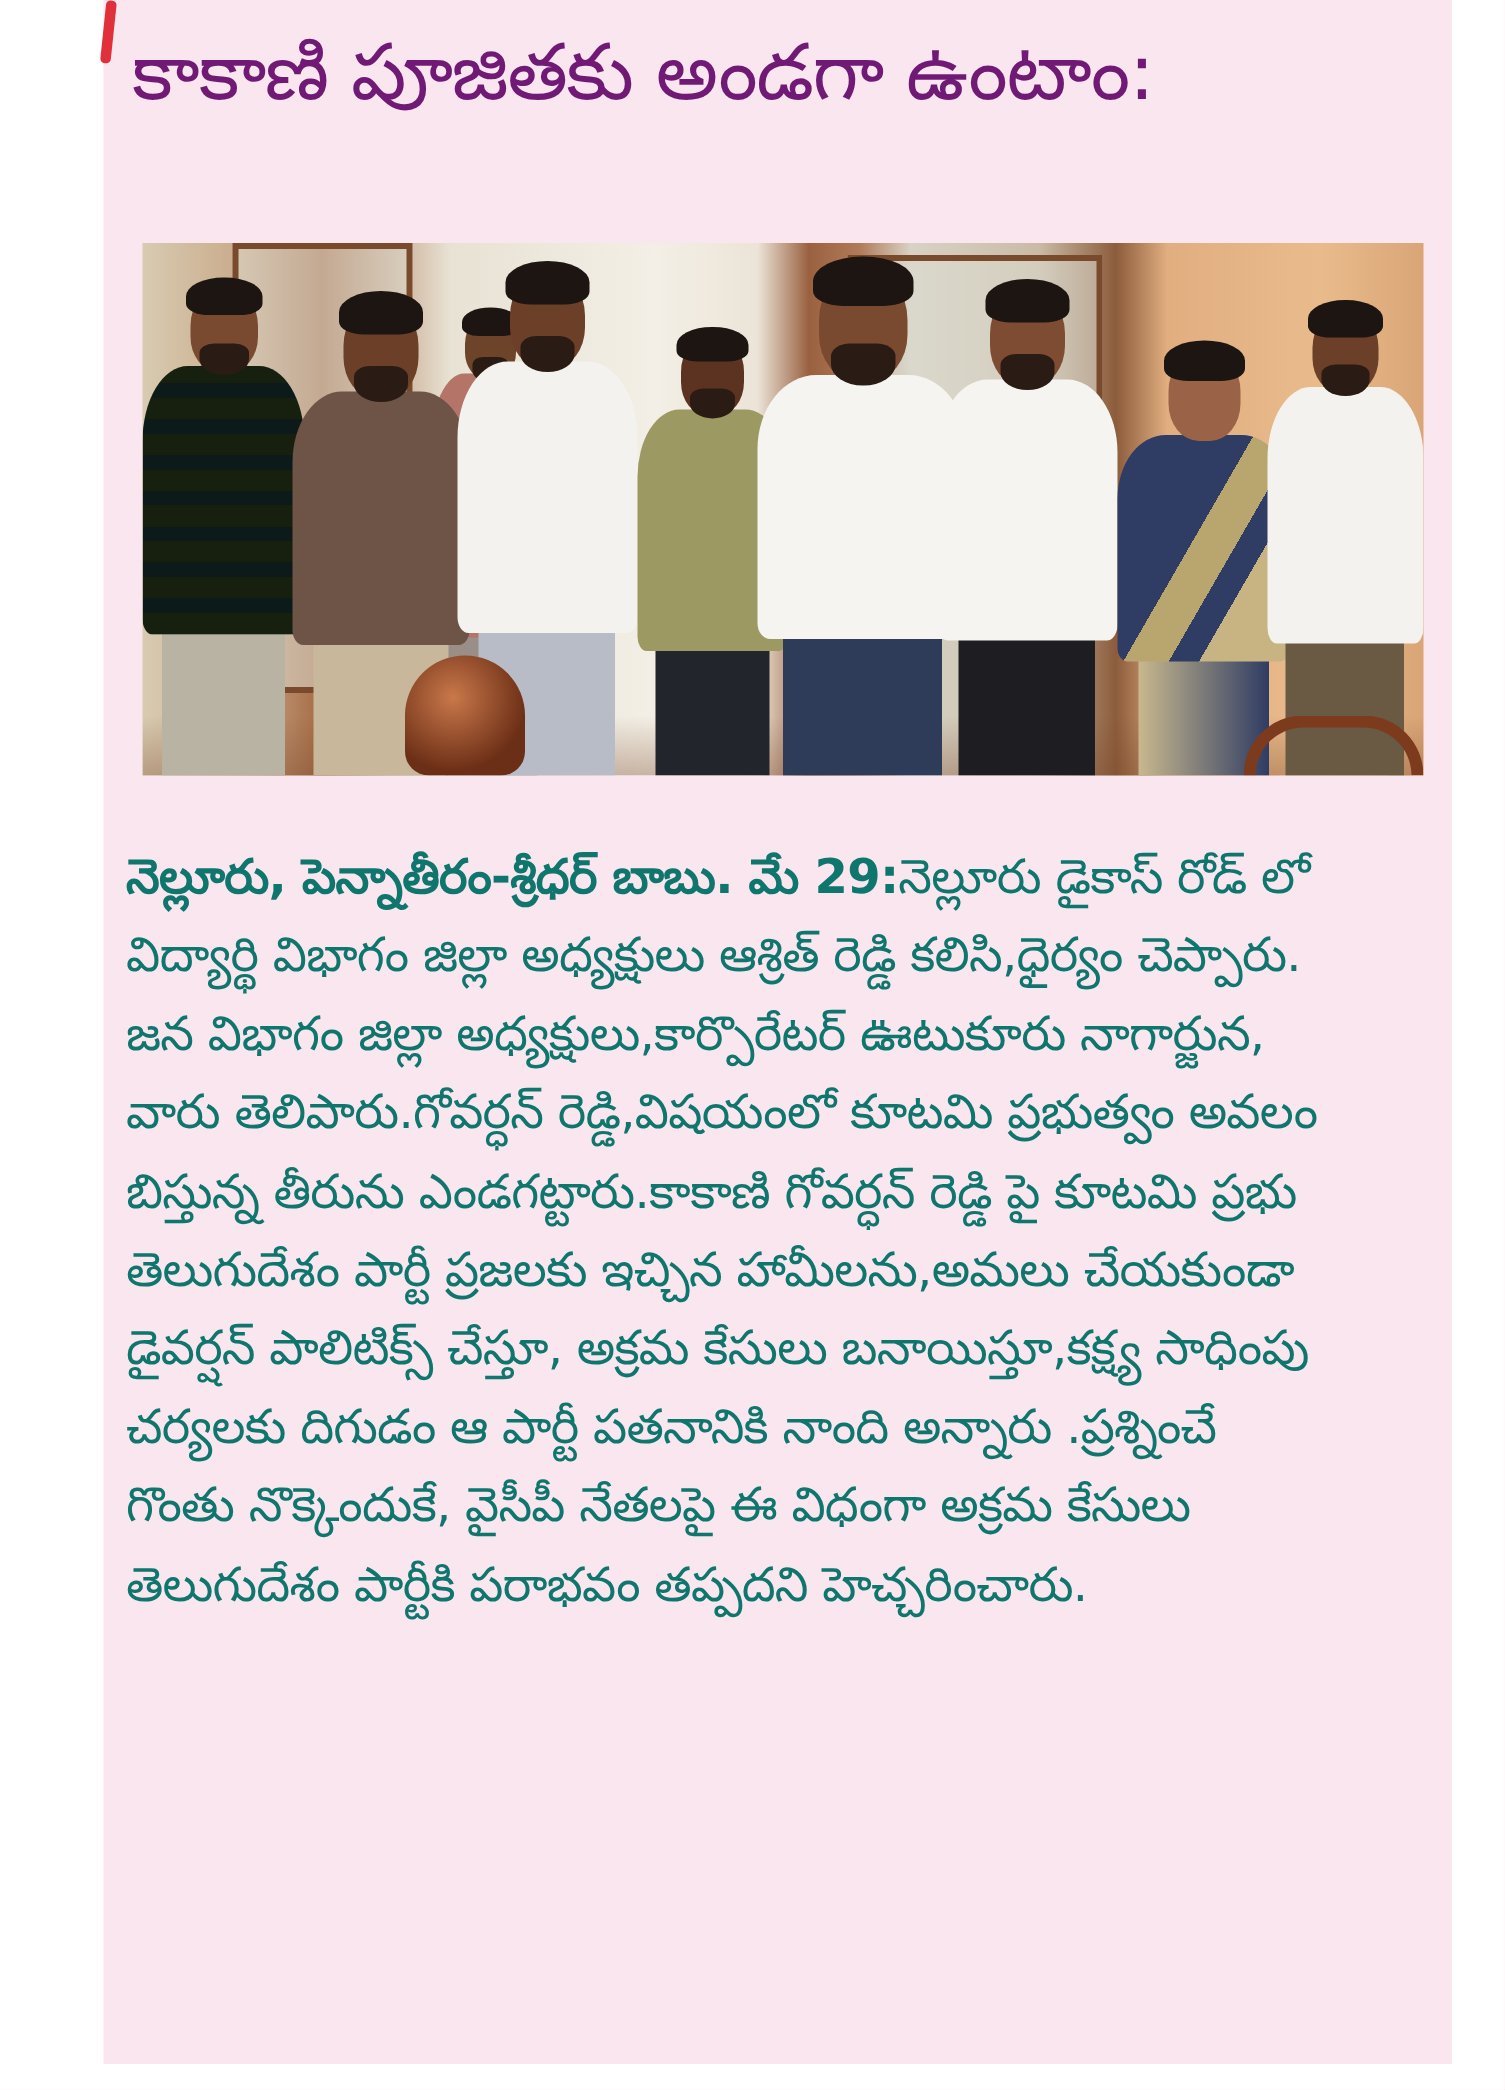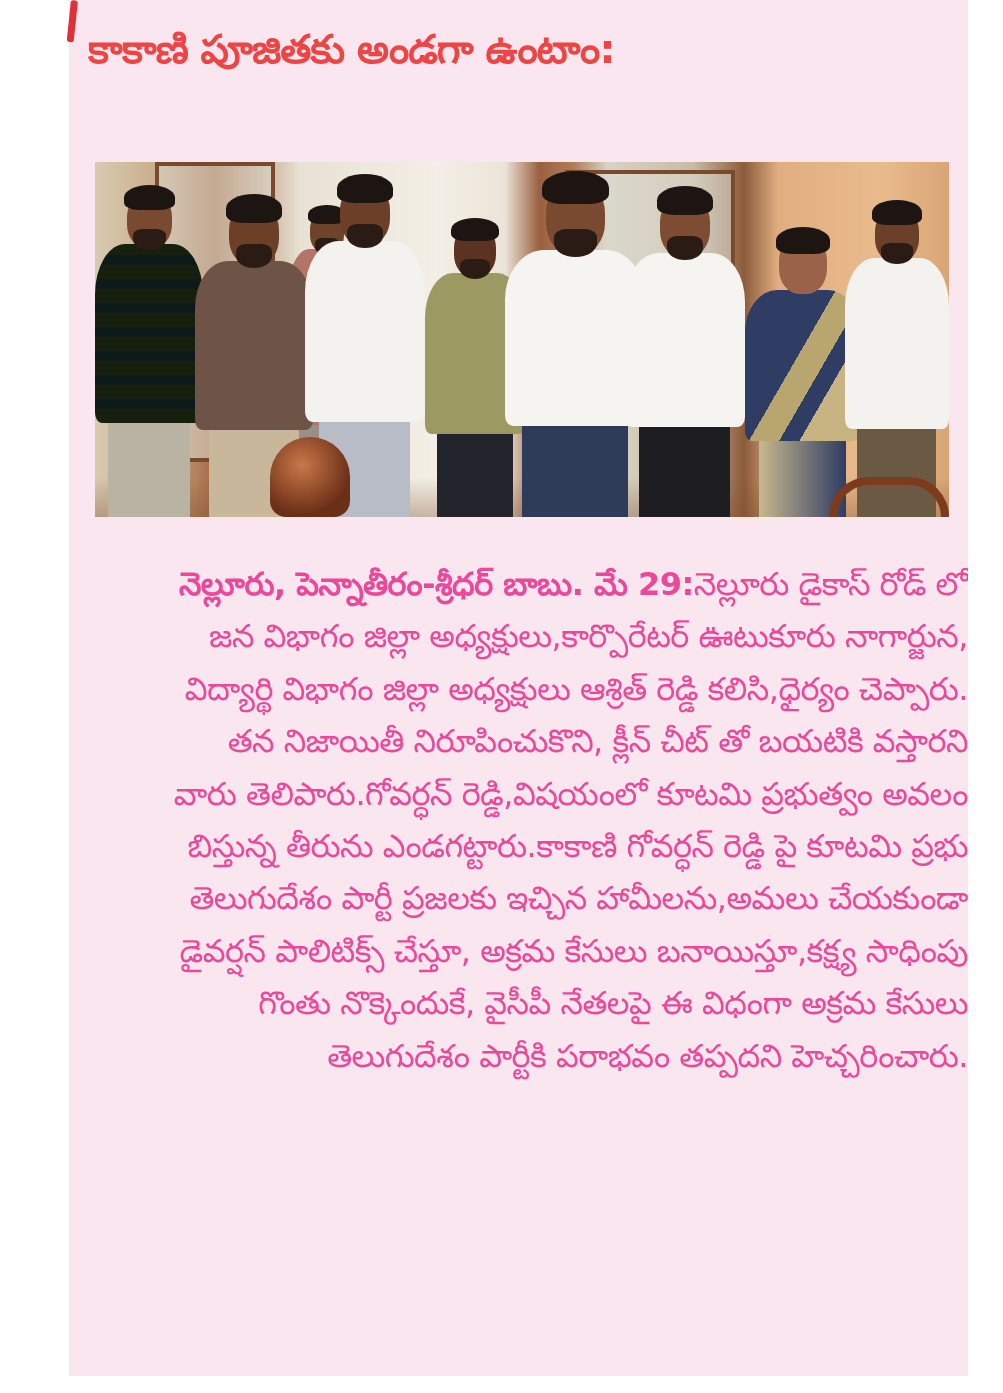--- a/index.html
+++ b/index.html
@@ -14,21 +14,21 @@
     background: #f9e6ef;
   }
   .red-accent {
     position: absolute; left: 71px; top: 0; width: 7px; height: 42px;
     background: #e0303a; border-radius: 3px; transform: rotate(6deg);
     transform-origin: top left;
   }
 
   .headline {
     position: absolute; left: 88px; top: 14px; width: 870px;
-    color: #ef4444; font-weight: bold; font-size: 40px; line-height: 70px;
+    color: #701a75; font-weight: normal; font-size: 52px; line-height: 70px;
     letter-spacing: -1px; white-space: nowrap;
     font-family: "DejaVu Sans", sans-serif;
   }
   .headline div { height: 70px; }
 
   .photo {
     position: absolute; left: 95px; top: 162px; width: 854px; height: 355px;
     overflow: hidden;
     background: linear-gradient(90deg, #d8cbb1 0%, #c9a98a 8%, #a66b45 14%, #e8e2d4 24%, #f3efe6 40%, #ece4d8 48%, #9a6141 52%, #b07b58 56%, #d8d3c6 60%, #c9bba6 70%, #8c5c3c 76%, #e1ae80 80%, #e9bb8c 92%, #d9a576 100%);
   }
@@ -60,22 +60,22 @@
     position: absolute; left: 175px; bottom: 0; width: 80px; height: 80px;
     border-radius: 50% 50% 20% 20%; background: radial-gradient(circle at 40% 35%, #c9784a, #6b2e16 70%);
   }
   .chair {
     position: absolute; right: 0; bottom: 0; width: 120px; height: 40px;
     border-radius: 60px 60px 0 0; border: 8px solid #7d3b1e; border-bottom: none;
   }
 
   .body-text {
     position: absolute; left: 84px; top: 558px; width: 884px;
-    color: #ec4899; font-size: 32px; line-height: 52.4px;
-    font-family: "DejaVu Sans", sans-serif; letter-spacing: -0.5px; text-align: right;
+    color: #0f766e; font-size: 32px; line-height: 52.4px;
+    font-family: "DejaVu Sans", sans-serif; letter-spacing: -0.5px;
   }
   .body-text .line { height: 52.4px; white-space: nowrap; overflow: hidden; }
   .dateline { font-weight: bold; }
 </style>
 </head>
 <body>
 
 <div class="page">
   <div class="clip-panel"></div>
   <div class="red-accent"></div>
@@ -161,24 +161,24 @@
       </div>
       <div class="bannister" style="z-index: 20;"></div>
       <div class="chair" style="z-index: 20;"></div>
     </div>
 
   <div class="body-text">
     <div class="line">
       <span class="dateline">నెల్లూరు, పెన్నాతీరం-శ్రీధర్ బాబు. మే 29:</span><span>నెల్లూరు డైకాస్ రోడ్ లో</span>
     </div>
     <div id="body-rest">
+        <div class="line">విద్యార్థి విభాగం  జిల్లా అధ్యక్షులు ఆశ్రిత్ రెడ్డి కలిసి,ధైర్యం చెప్పారు.</div>
         <div class="line">జన విభాగం జిల్లా అధ్యక్షులు,కార్పొరేటర్ ఊటుకూరు నాగార్జున,</div>
-        <div class="line">విద్యార్థి విభాగం  జిల్లా అధ్యక్షులు ఆశ్రిత్ రెడ్డి కలిసి,ధైర్యం చెప్పారు.</div>
-        <div class="line">తన నిజాయితీ నిరూపించుకొని, క్లీన్ చీట్ తో బయటికి వస్తారని</div>
         <div class="line">వారు తెలిపారు.గోవర్ధన్ రెడ్డి,విషయంలో కూటమి ప్రభుత్వం అవలం</div>
         <div class="line">బిస్తున్న తీరును  ఎండగట్టారు.కాకాణి గోవర్ధన్ రెడ్డి పై కూటమి ప్రభు</div>
         <div class="line">తెలుగుదేశం పార్టీ ప్రజలకు ఇచ్చిన హామీలను,అమలు చేయకుండా</div>
         <div class="line">డైవర్షన్ పాలిటిక్స్ చేస్తూ, అక్రమ కేసులు బనాయిస్తూ,కక్ష్య సాధింపు</div>
+        <div class="line">చర్యలకు దిగుడం ఆ పార్టీ పతనానికి నాంది అన్నారు .ప్రశ్నించే</div>
         <div class="line">గొంతు నొక్కెందుకే, వైసీపీ నేతలపై ఈ విధంగా  అక్రమ కేసులు</div>
         <div class="line">తెలుగుదేశం పార్టీకి పరాభవం తప్పదని హెచ్చరించారు.</div>
       </div>
   </div>
 </div>
 
 </body></html>

